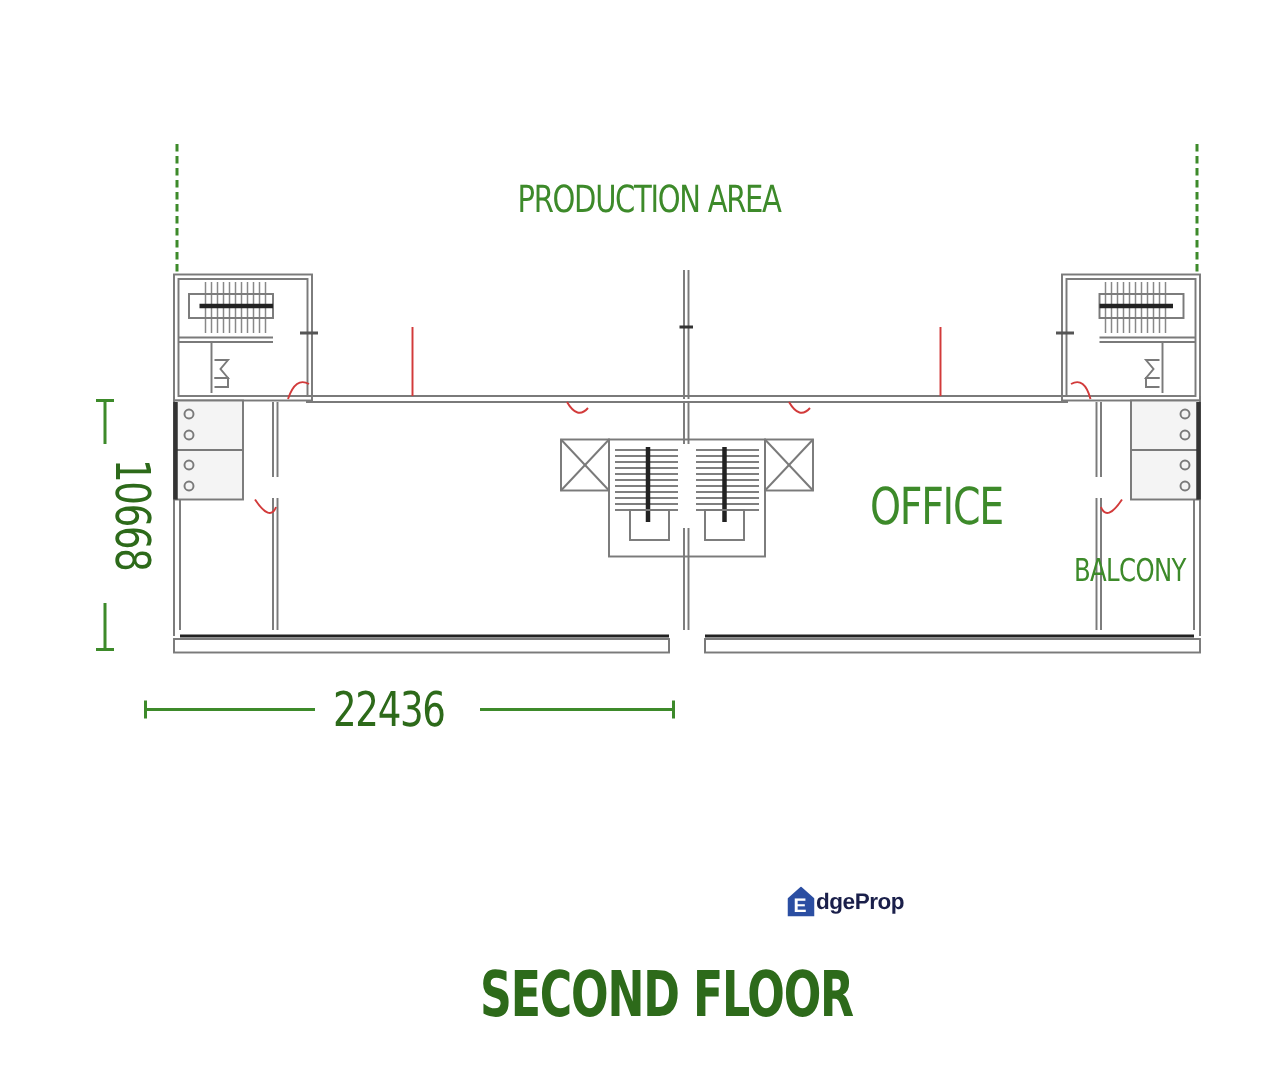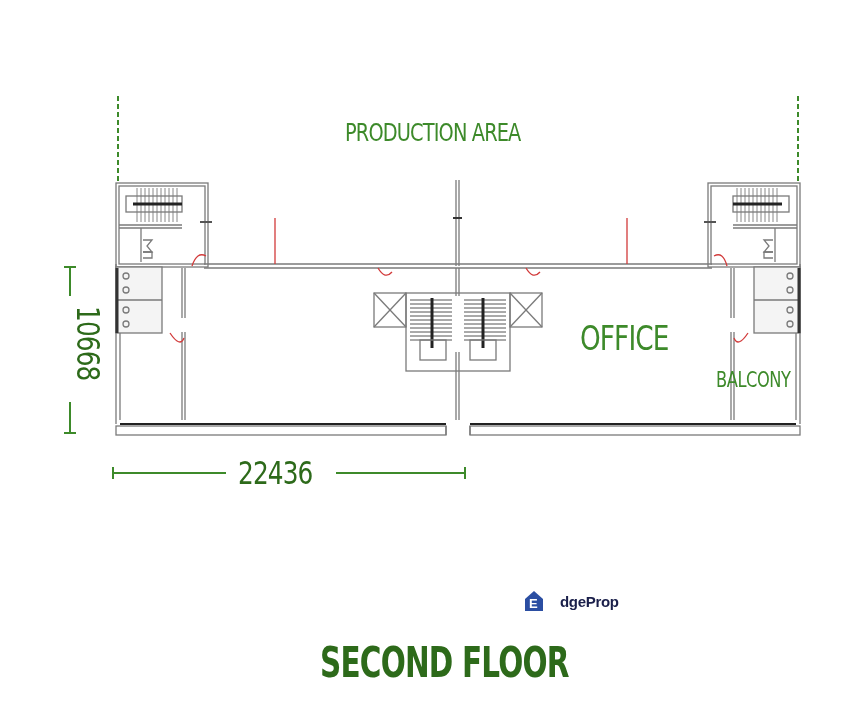--- a/index.html
+++ b/index.html
@@ -2,31 +2,31 @@
 <html><head>
   <meta charset="utf-8">
   <style>
     html, body { margin: 0; padding: 0; background: #ffffff; }
     body { width: 856px; height: 720px; position: relative; overflow: hidden; font-family: "DejaVu Sans", sans-serif; }
     .plan { position: absolute; left: 0; top: 0; width: 856px; height: 720px; }
     .label { position: absolute; white-space: nowrap; font-family: "DejaVu Sans Condensed", "DejaVu Sans", sans-serif; color: var(--g); }
     .label-production { left: 345px; top: 118px; font-size: 25px; letter-spacing: -1px; transform: scaleX(0.86); transform-origin: left top; }
     .label-office { left: 580px; top: 318px; font-size: 34px; letter-spacing: -1px; transform: scaleX(0.86); transform-origin: left top; }
     .label-balcony { left: 716px; top: 368px; font-size: 21px; letter-spacing: -0.5px; transform: scaleX(0.86); transform-origin: left top; }
-    .dim-h { position: absolute; left: 112px; top: 452px; width: 354px; height: 40px; }
+    .dim-h { position: absolute; left: 96px; top: 452px; width: 354px; height: 40px; }
     .dim-h .line { position: absolute; top: 20px; height: 2px; background: var(--g); }
     .dim-h .tick { position: absolute; top: 15px; width: 2px; height: 12px; background: var(--g); }
     .dim-h .num { position: absolute; left: 126px; top: 2px; font-size: 32px; color: var(--gd); letter-spacing: -1px; transform: scaleX(0.86); transform-origin: left top; font-family: "DejaVu Sans Condensed","DejaVu Sans", sans-serif; }
     .dim-v { position: absolute; left: 45px; top: 266px; width: 50px; height: 170px; }
     .dim-v .line { position: absolute; left: 24px; width: 2px; background: var(--g); }
     .dim-v .tick { position: absolute; left: 19px; width: 12px; height: 2px; background: var(--g); }
     .dim-v .num { position: absolute; left: 62px; top: 40px; font-size: 32px; color: var(--gd); transform: rotate(90deg) scaleX(0.86); transform-origin: left top; letter-spacing: -1px; font-family: "DejaVu Sans Condensed","DejaVu Sans", sans-serif; }
     .logo { position: absolute; left: 525px; top: 590px; height: 22px; display: flex; align-items: center; }
     .logo .house { width: 18px; height: 20px; position: relative; }
-    .logo .brand { font-family: "Liberation Sans", sans-serif; font-weight: bold; font-size: 15px; color: #1a1f4a; letter-spacing: -0.3px; margin-left: 17px; }
+    .logo .brand { font-family: "Liberation Sans", sans-serif; font-weight: bold; font-size: 15px; color: #1a1f4a; letter-spacing: -0.3px; margin-left: 1px; }
     .title { position: absolute; left: 320px; top: 638px; font-family: "DejaVu Sans Condensed", "DejaVu Sans", sans-serif; font-weight: bold; font-size: 42px; color: var(--gd); letter-spacing: -1px; transform: scaleX(0.78); transform-origin: left top; white-space: nowrap; }
     :root { --g: #3d8a2a; --gd: #2d6a1a; }
   </style>
 </head>
 <body>
 
 <svg class="plan" viewBox="0 0 856 720" xmlns="http://www.w3.org/2000/svg">
 
   <g stroke="#3d8a2a" stroke-width="2" stroke-dasharray="5 3">
     <line x1="118" y1="96" x2="118" y2="182"></line>

